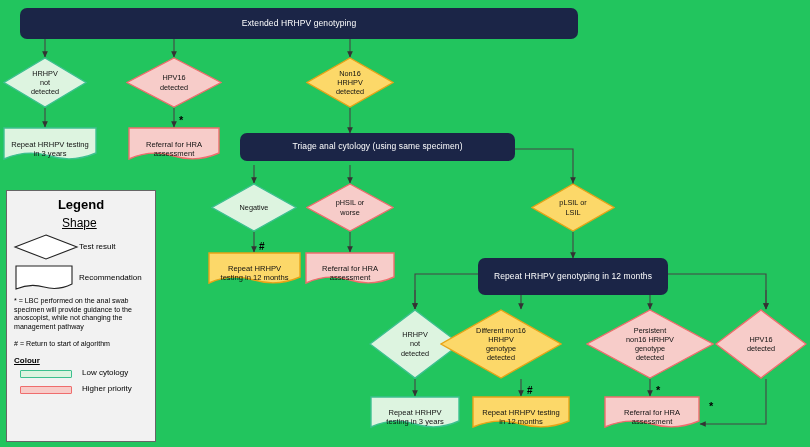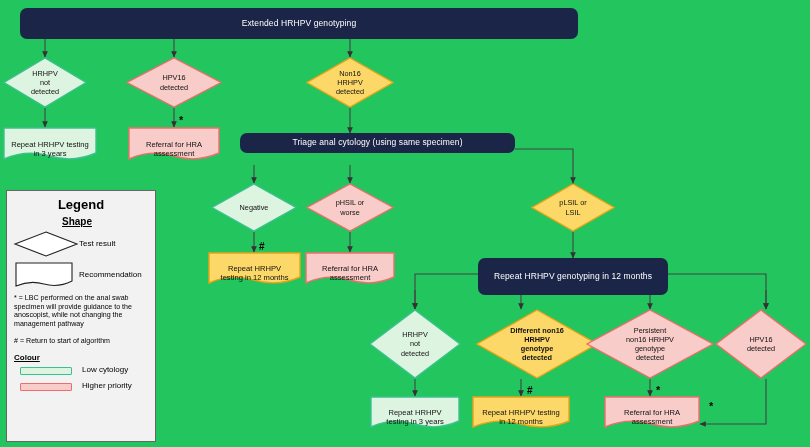--- a/index.html
+++ b/index.html
@@ -95,22 +95,22 @@
     box-sizing: border-box;
     color: #000000;
   }
   #legend .lg-title {
     text-align: center;
     font-size: 13px;
     font-weight: bold;
     margin-top: 6px;
   }
   #legend .lg-sub {
-    font-size: 10px;
-    font-weight: bold;
+    font-size: 12px;
+    font-weight: normal;
     text-decoration: underline;
     margin: 4px 0 0 7px;
     padding-left: 48px;
   }
   #legend .lg-row {
     position: relative;
     height: 28px;
     margin-top: 3px;
   }
   #legend .lg-rowtext {
@@ -201,21 +201,21 @@
       <path d="M515,149 L573,149 L573,183" marker-end="url(#ah)"></path>
       <path d="M478,274 L415,274 L415,309" marker-end="url(#ah)"></path>
       <path d="M668,274 L766,274 L766,309" marker-end="url(#ah)"></path>
     </g>
   </svg>
 
   <div class="node bar" style="left:20px; top:8px; width:558px; height:31px;">
     <span>Extended HRHPV genotyping</span>
   </div>
 
-  <div class="node bar" style="left:240px; top:133px; width:275px; height:20px;">
+  <div class="node bar" style="left:240px; top:133px; width:275px; height:28px;">
     <span>Triage anal cytology (using same specimen)</span>
   </div>
 
   <div class="node bar" style="left:478px; top:258px; width:190px; height:37px;">
     <span>Repeat HRHPV genotyping in 12 months</span>
   </div>
 
   <div class="dia" style="left:3px; top:57px; width:84px; height:51px;">
     <svg width="84" height="51">
         <polygon points="42,1 83,25.5 42,50 1,25.5" fill="#ddf4e0" stroke="#3dc08f" stroke-width="1.4"></polygon>
@@ -301,21 +301,21 @@
 
   <div class="dia" style="left:369px; top:309px; width:92px; height:70px;">
     <svg width="92" height="70">
         <polygon points="46,1 91,35 46,69 1,35" fill="#ddf4e0" stroke="#3dc08f" stroke-width="1.4"></polygon>
       </svg>
     <div class="dialabel" style="white-space:pre-line;">HRHPV
 not
 detected</div>
   </div>
 
-  <div class="dia" style="left:476px; top:309px; width:122px; height:70px;font-weight:bold;">
+  <div class="dia" style="left:440px; top:309px; width:122px; height:70px;">
     <svg width="122" height="70">
         <polygon points="61,1 121,35 61,69 1,35" fill="#fcd869" stroke="#e8a317" stroke-width="1.4"></polygon>
       </svg>
     <div class="dialabel" style="white-space:pre-line;">Different non16
 HRHPV
 genotype
 detected</div>
   </div>
 
   <div class="dia" style="left:586px; top:309px; width:128px; height:70px;">

